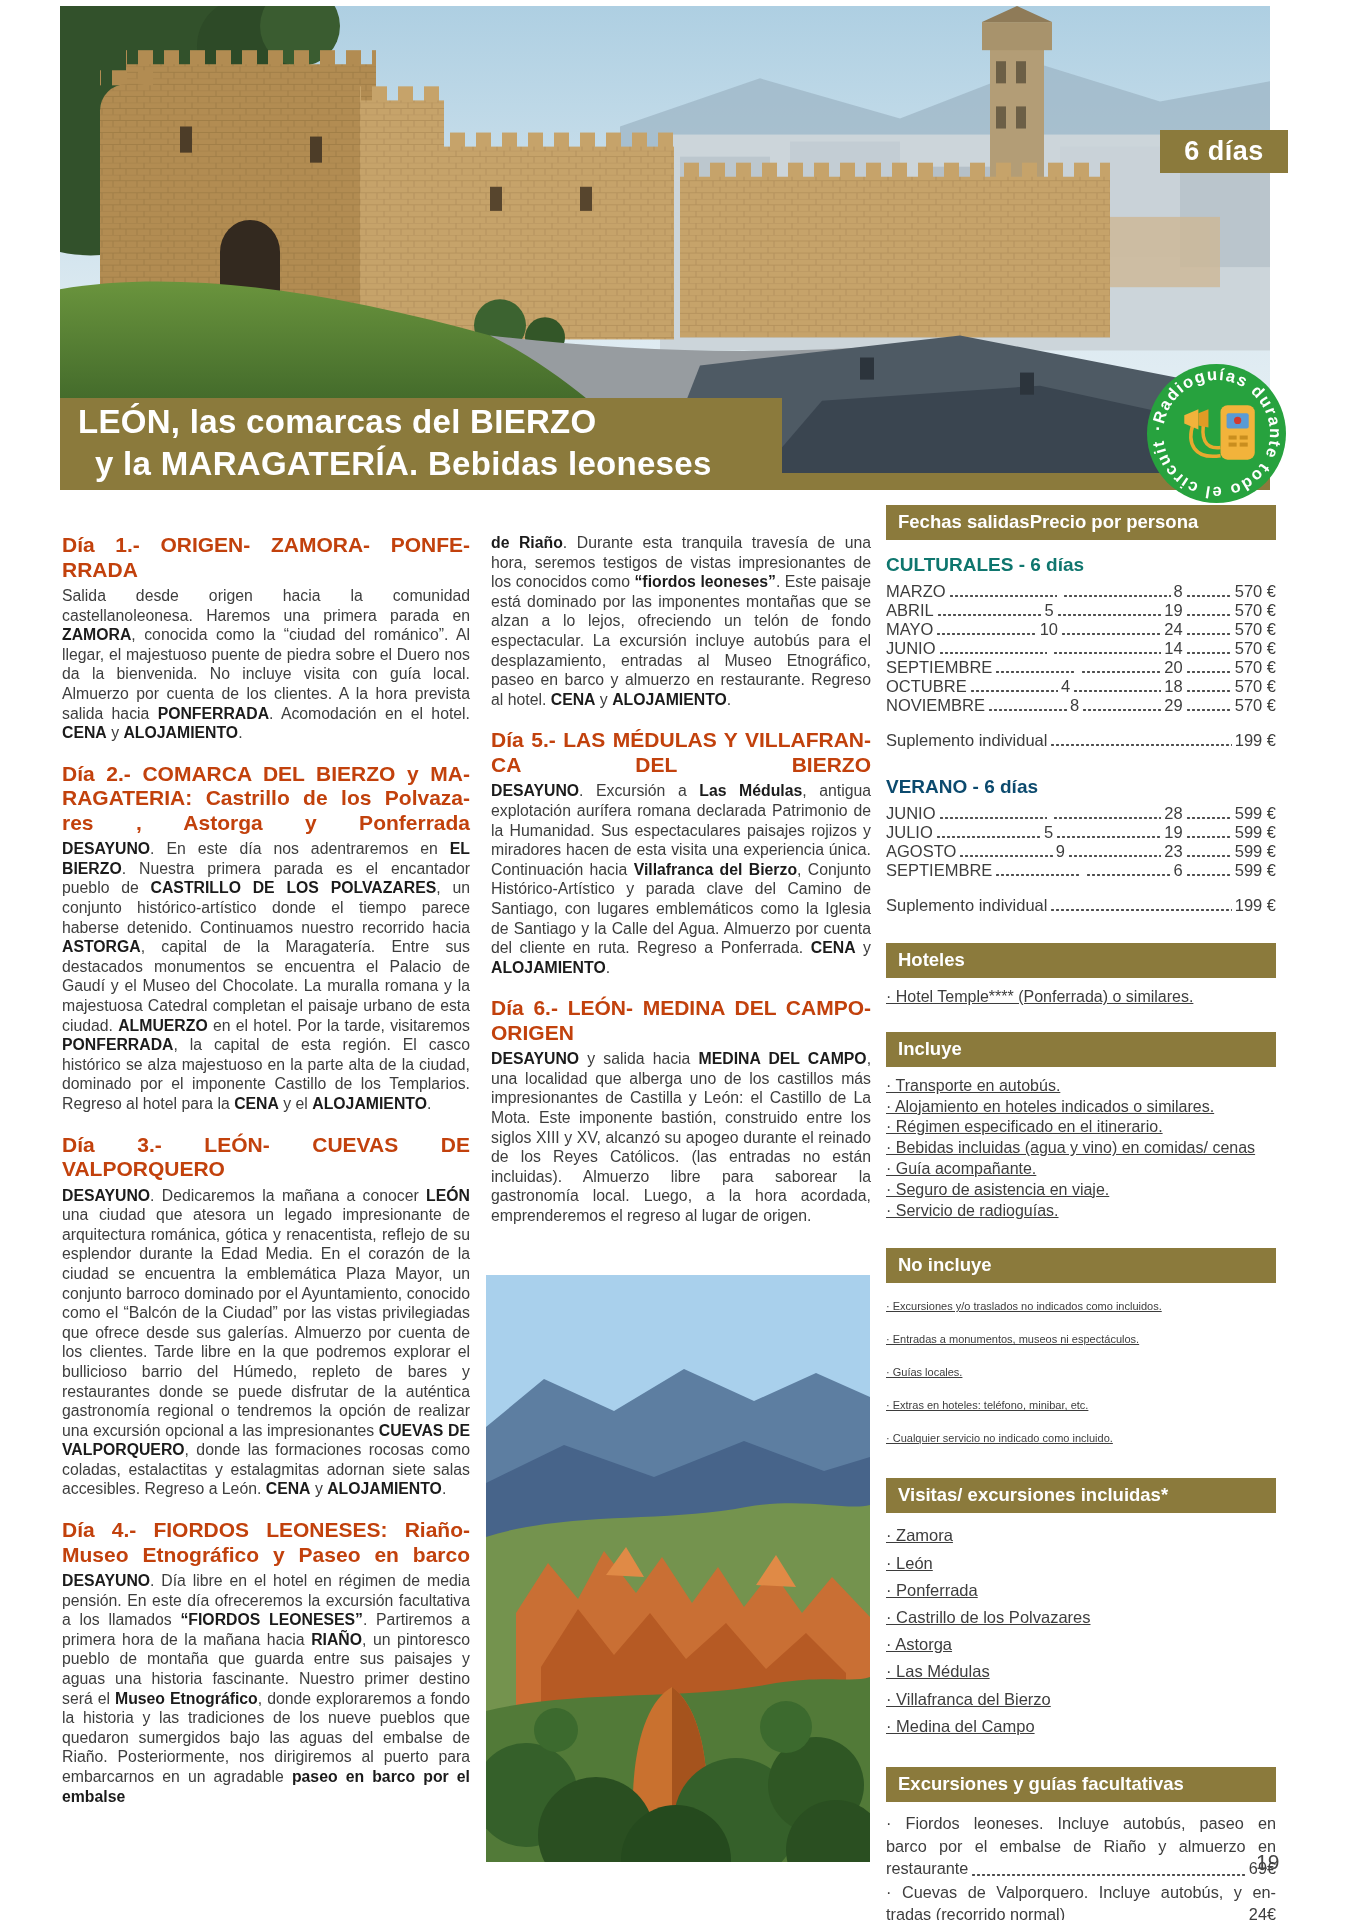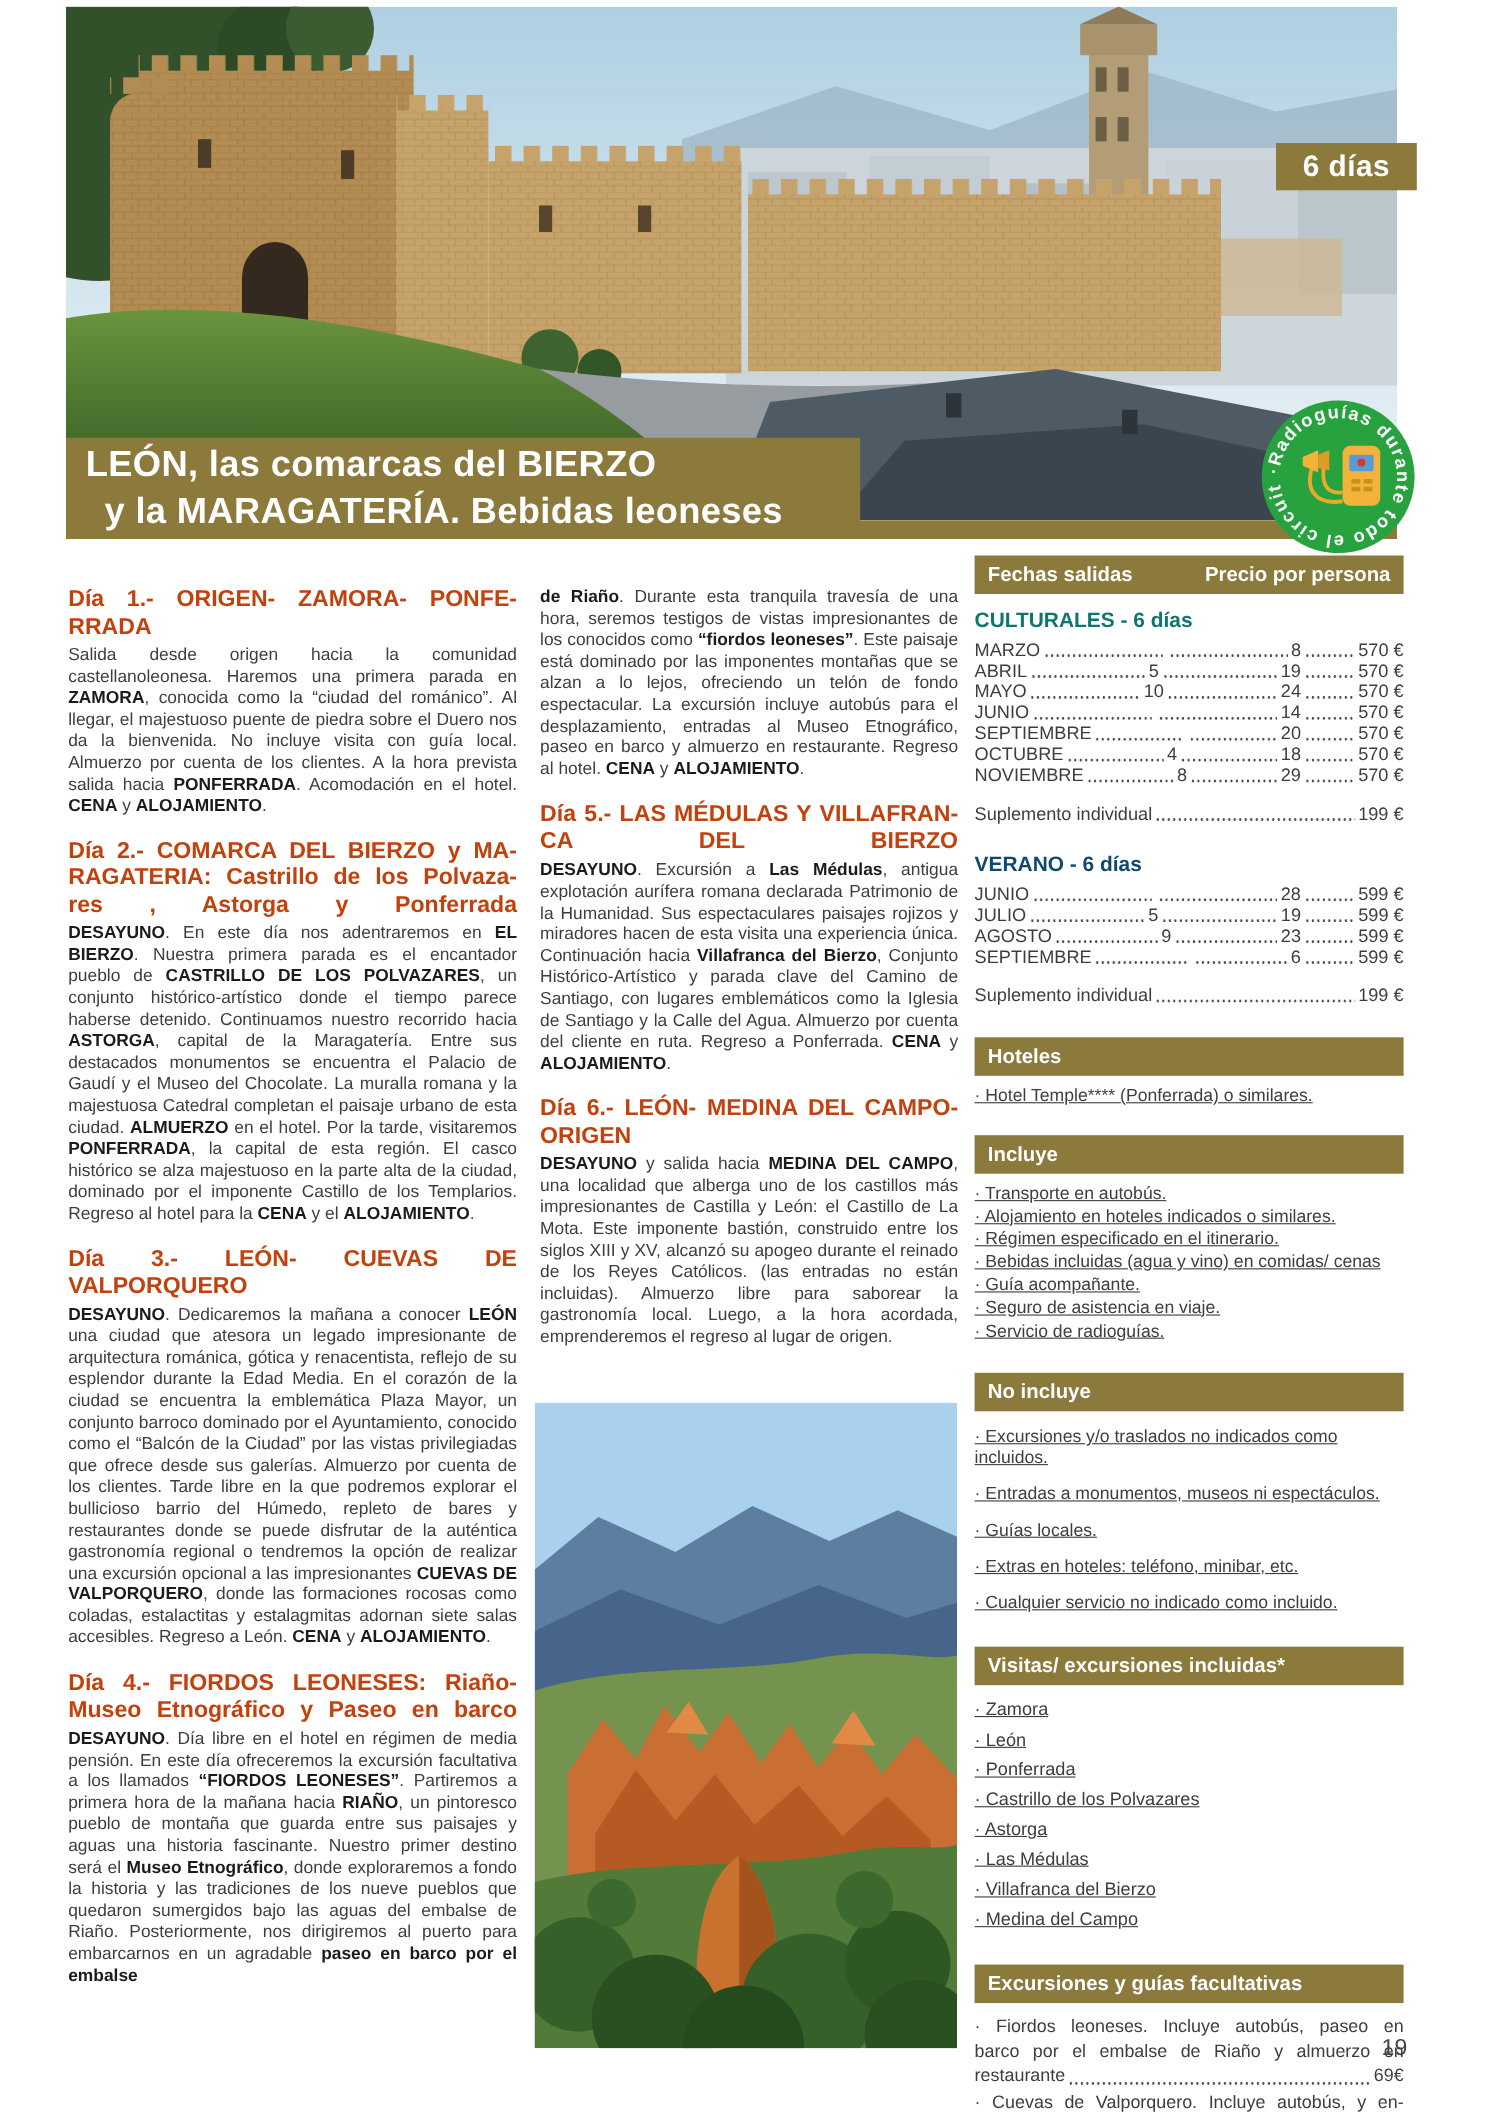--- a/index.html
+++ b/index.html
@@ -30,36 +30,36 @@
   .day-body{margin:0;font-size:15.8px;line-height:19.6px;text-align:justify;}
   .day-body strong, .fac-pre strong, .fac-last strong, .side-item strong{color:#1b1b1b;font-weight:bold;}
   .cont{margin-bottom:19px;}
 
   .medulas{position:absolute;left:486px;top:1275px;width:384px;height:587px;overflow:hidden;}
   .medulas svg{display:block;width:100%;height:100%;}
 
   
   .sidebar{position:absolute;left:886px;top:505px;width:390px;color:#3d3d3d;}
   .bar{background:#8b7a3c;color:#fff;font-weight:bold;font-size:18.5px;padding:6px 12px 7px;box-sizing:border-box;}
-  .bar-split{display:flex;justify-content:space-between;gap:19px;}
+  .bar-split{display:flex;}
   .sec-title{font-size:19px;font-weight:bold;margin:14px 0 6px;}
   .sec-title.blue{color:#0f766e;}
   .sec-title.maroon{color:#0c4a6e;}
 
   .date-row{display:flex;align-items:flex-start;font-size:16.5px;line-height:19px;white-space:nowrap;}
   .leader{flex:1 1 auto;height:4px;align-self:flex-end;margin:0 3px 3px;
     background-image:radial-gradient(circle,#4c4c4c 1.1px,transparent 1.3px);
     background-size:5px 4px;background-repeat:repeat-x;background-position:left bottom;}
   .leader.fixed{flex:0 0 46px;}
   .supp{margin-top:16px;font-size:16.5px;}
 
   .bar.mt{margin-top:28px;}
   .side-item{font-size:16px;line-height:18.8px;margin-top:2px;}
   .items{margin-top:10px;text-decoration:underline;}
-  .items.small .side-item{font-size:16px;line-height:19px;margin-top:14px;}
+  .items.small .side-item{font-size:11px;line-height:19px;margin-top:14px;}
   .items.wide .side-item{font-size:16.5px;line-height:25.2px;}
 
   .fac-wrap{margin-top:10px;}
   .fac-item{margin-top:1px;}
   .fac-pre{font-size:16.3px;line-height:22.6px;text-align:justify;text-align-last:justify;}
   .fac-pre:empty{display:none;}
   .fac-last{display:flex;align-items:baseline;font-size:16.3px;line-height:22.6px;white-space:nowrap;}
 
   .pageno{position:absolute;left:1256px;top:1850px;font-size:21px;color:#444;}
 </style>

